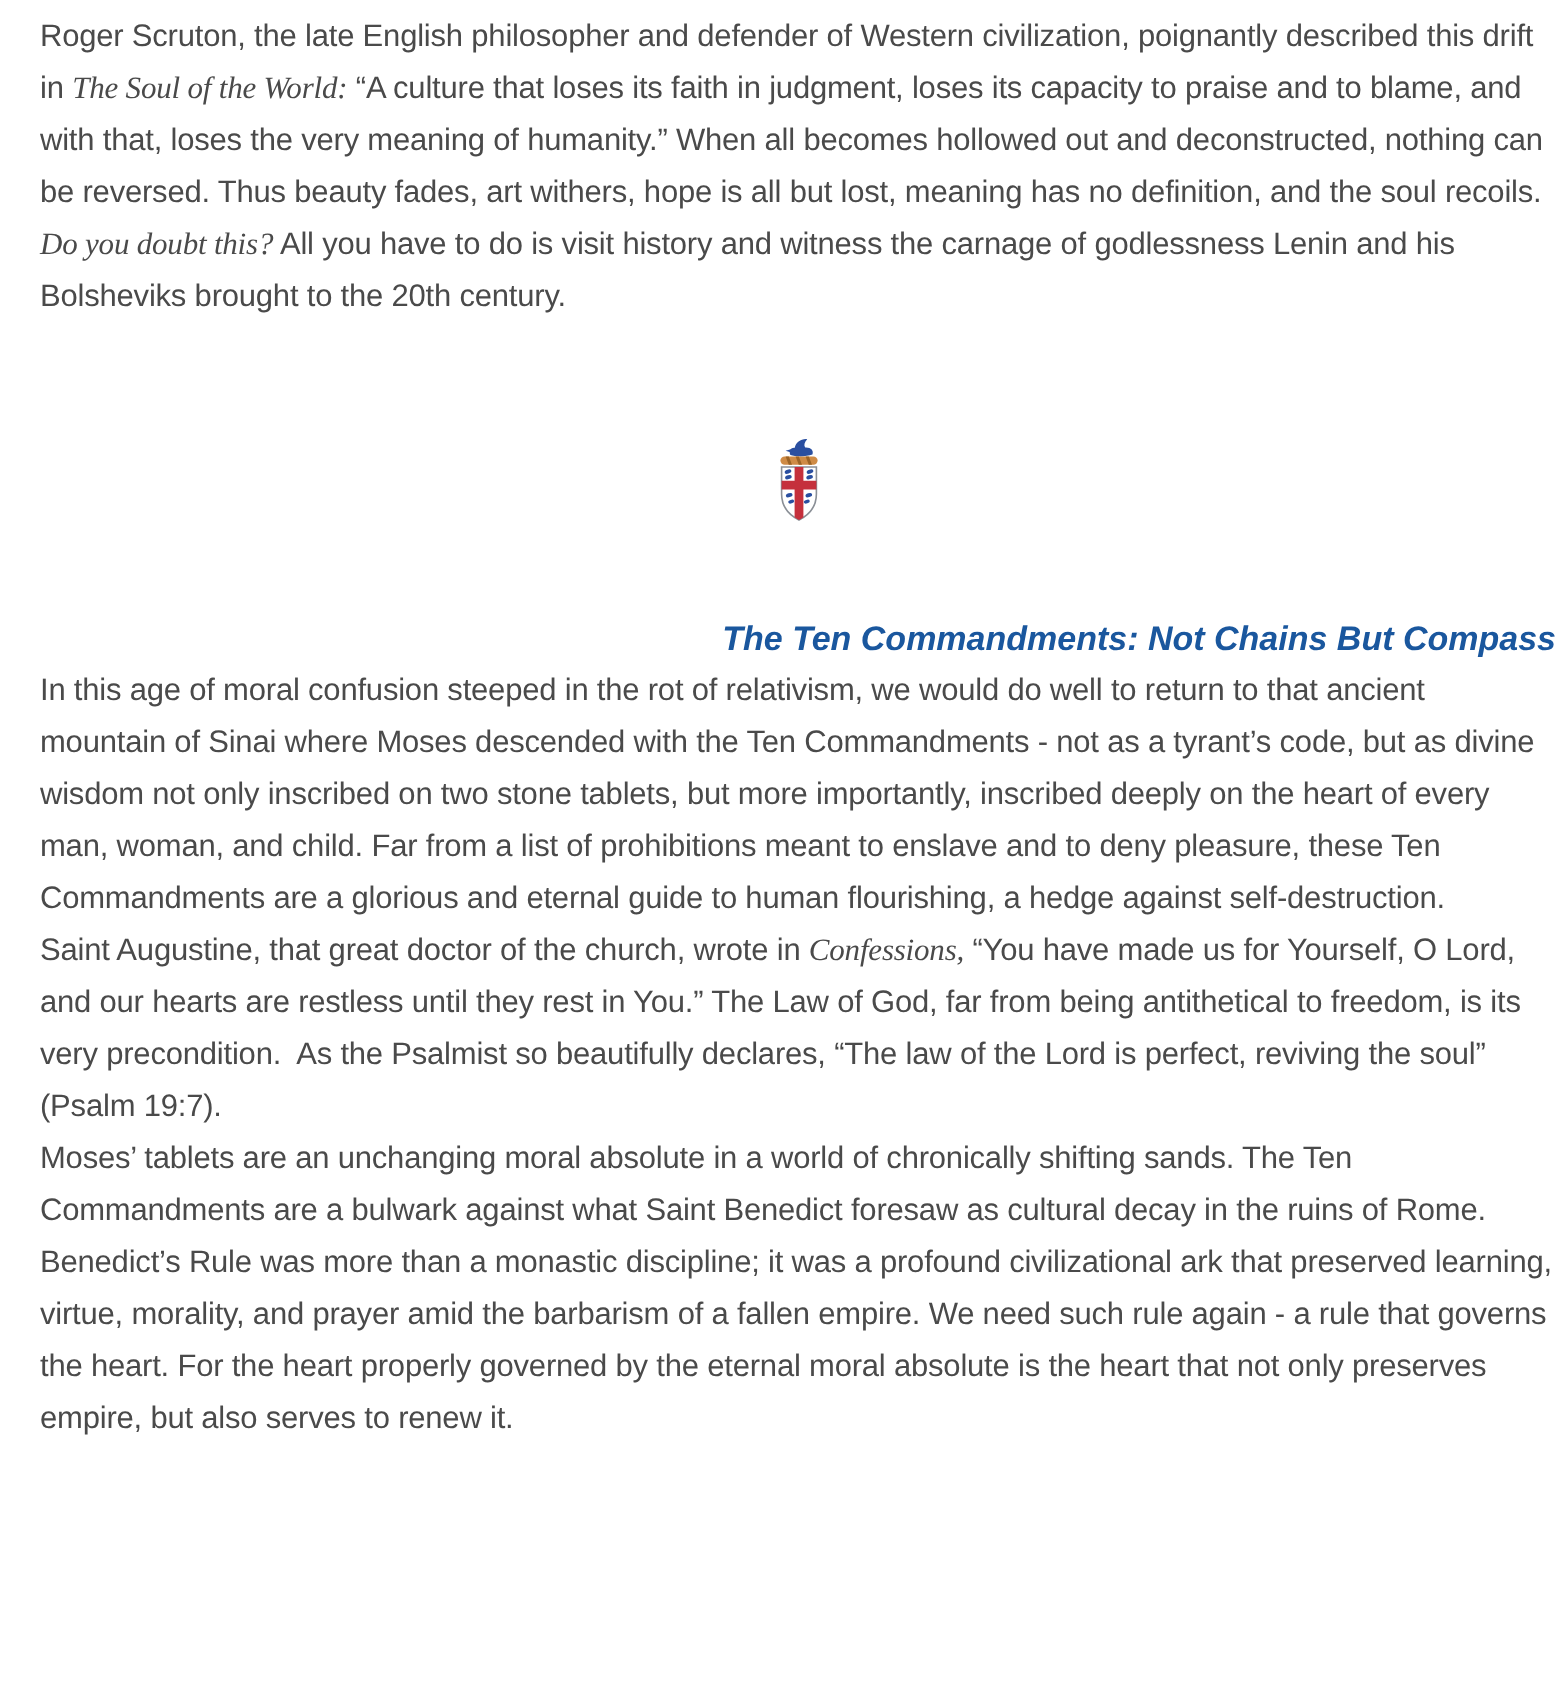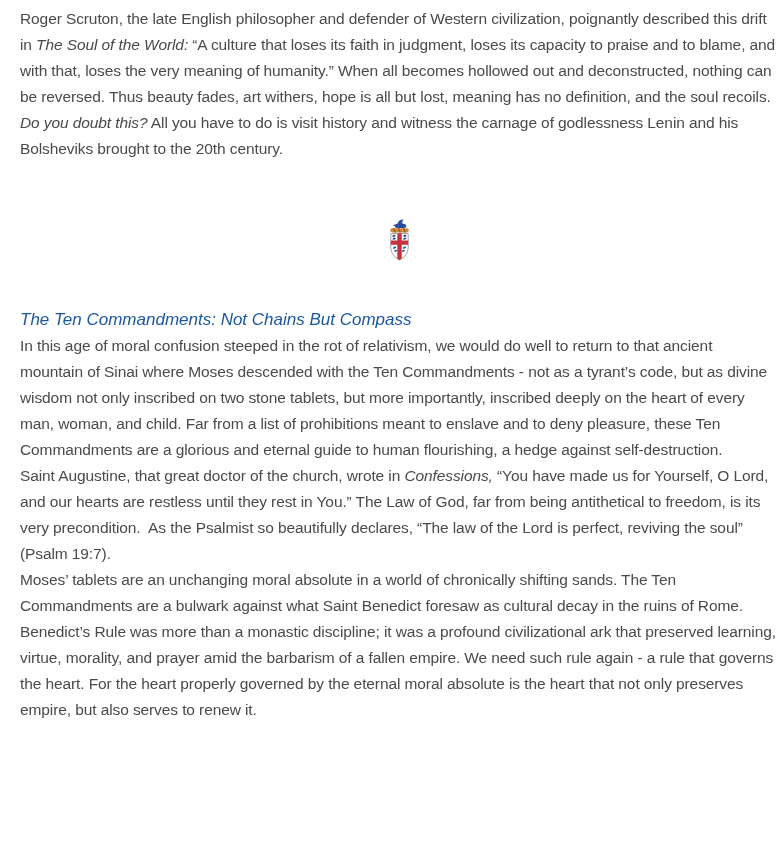--- a/index.html
+++ b/index.html
@@ -14,39 +14,39 @@
     font-family: "Liberation Sans", "DejaVu Sans", sans-serif;
     overflow: hidden;
   }
   p.body-para {
     margin: 0;
     font-size: 15.5px;
     line-height: 26px;
     color: #4a4a4a;
     letter-spacing: -0.1px;
   }
-  p.body-para em { font-style: italic; }
+  p.body-para em { font-style: italic; font-family: Liberation Serif, serif; }
   .para-2 { margin-top: 56px; }
   .para-3, .para-4 { margin-top: 26px; }
   .emblem-wrap {
     margin-top: 54px;
     text-align: center;
     line-height: 0;
   }
   .emblem-wrap svg {
     width: 27px;
     height: 45px;
     display: inline-block;
   }
   h2.section-heading {
     margin: 46px 0 0 0;
-    text-align: left;
+    text-align: right;
     font-size: 17px;
     line-height: 26px;
-    font-weight: 400;
+    font-weight: 700;
     font-style: italic;
     color: #1a579e;
     letter-spacing: 0;
   }
 </style>
 </head>
 <body>
 
 <p class="body-para para-1"><span>Roger Scruton, the late English philosopher and defender of Western civilization, poignantly described this drift in </span><em>The Soul of the World:</em><span> “A culture that loses its faith in judgment, loses its capacity to praise and to blame, and with that, loses the very meaning of humanity.” When all becomes hollowed out and deconstructed, nothing can be reversed. Thus beauty fades, art withers, hope is all but lost, meaning has no definition, and the soul recoils. </span><em>Do you doubt this?</em><span> All you have to do is visit history and witness the carnage of godlessness Lenin and his Bolsheviks brought to the 20th century.</span></p>
 

